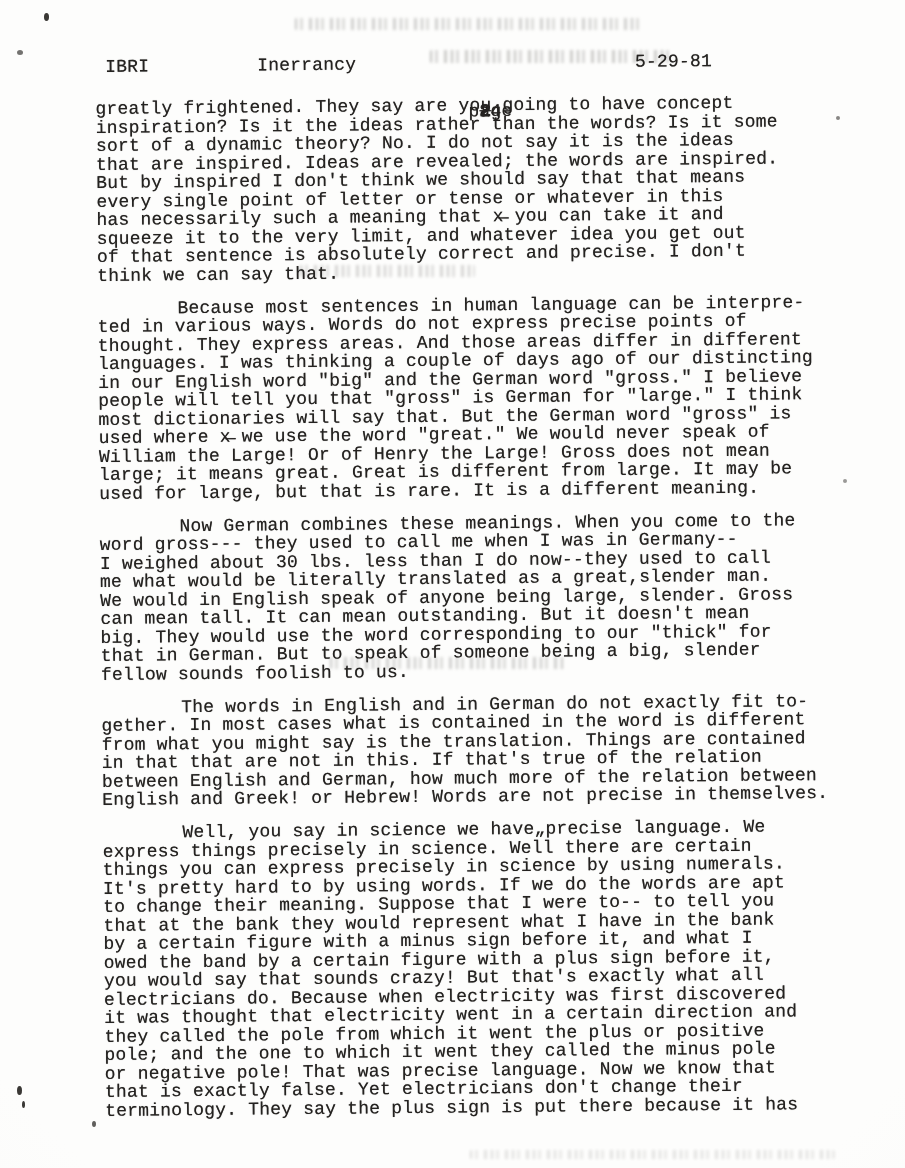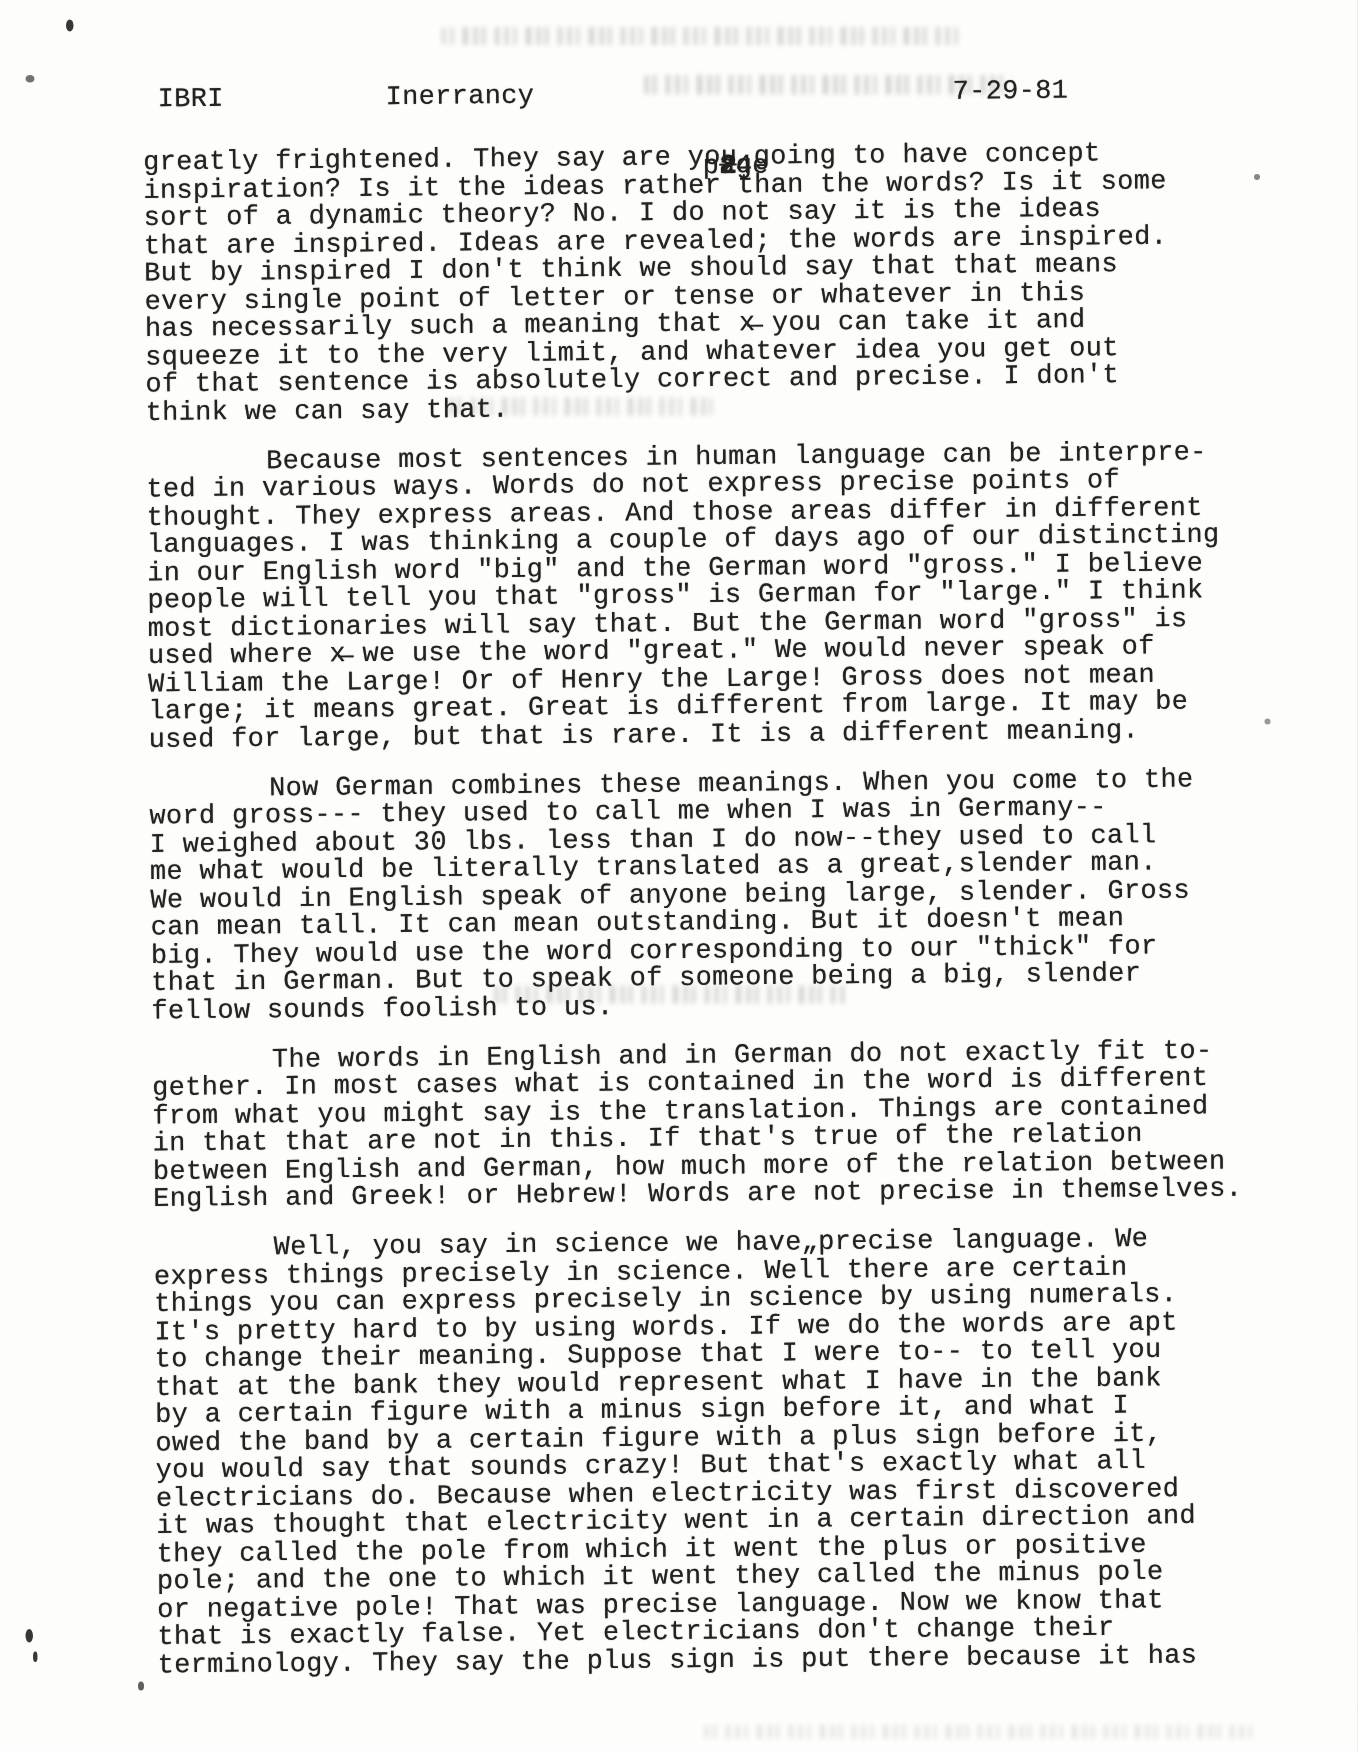--- a/index.html
+++ b/index.html
@@ -88,21 +88,21 @@
   <div class="speck" style="left:92px; top:1121px; width:4px; height:6px; opacity:.8;"></div>
   <div class="speck" style="left:836px; top:116px; width:4px; height:4px; opacity:.6;"></div>
   <div class="speck" style="left:843px; top:479px; width:4px; height:4px; opacity:.5;"></div>
 
   <div class="typed">
 
     <div class="doc-header">
       <span class="org">IBRI</span>
       <span class="title">Inerrancy</span>
       <span class="page-label"><span>page</span>&nbsp;<span class="overstruck">2</span>&nbsp;<span>4</span></span>
-      <span class="date">7-29-81</span>
+      <span class="date">5-29-81</span>
     </div>
 
     <p class="para first">greatly frightened. They say are you going to have concept
 inspiration? Is it the ideas rather than the words? Is it some
 sort of a dynamic theory? No. I do not say it is the ideas
 that are inspired. Ideas are revealed; the words are inspired.
 But by inspired I don't think we should say that that means
 every single point of letter or tense or whatever in this
 has necessarily such a meaning that x̶ you can take it and
 squeeze it to the very limit, and whatever idea you get out

